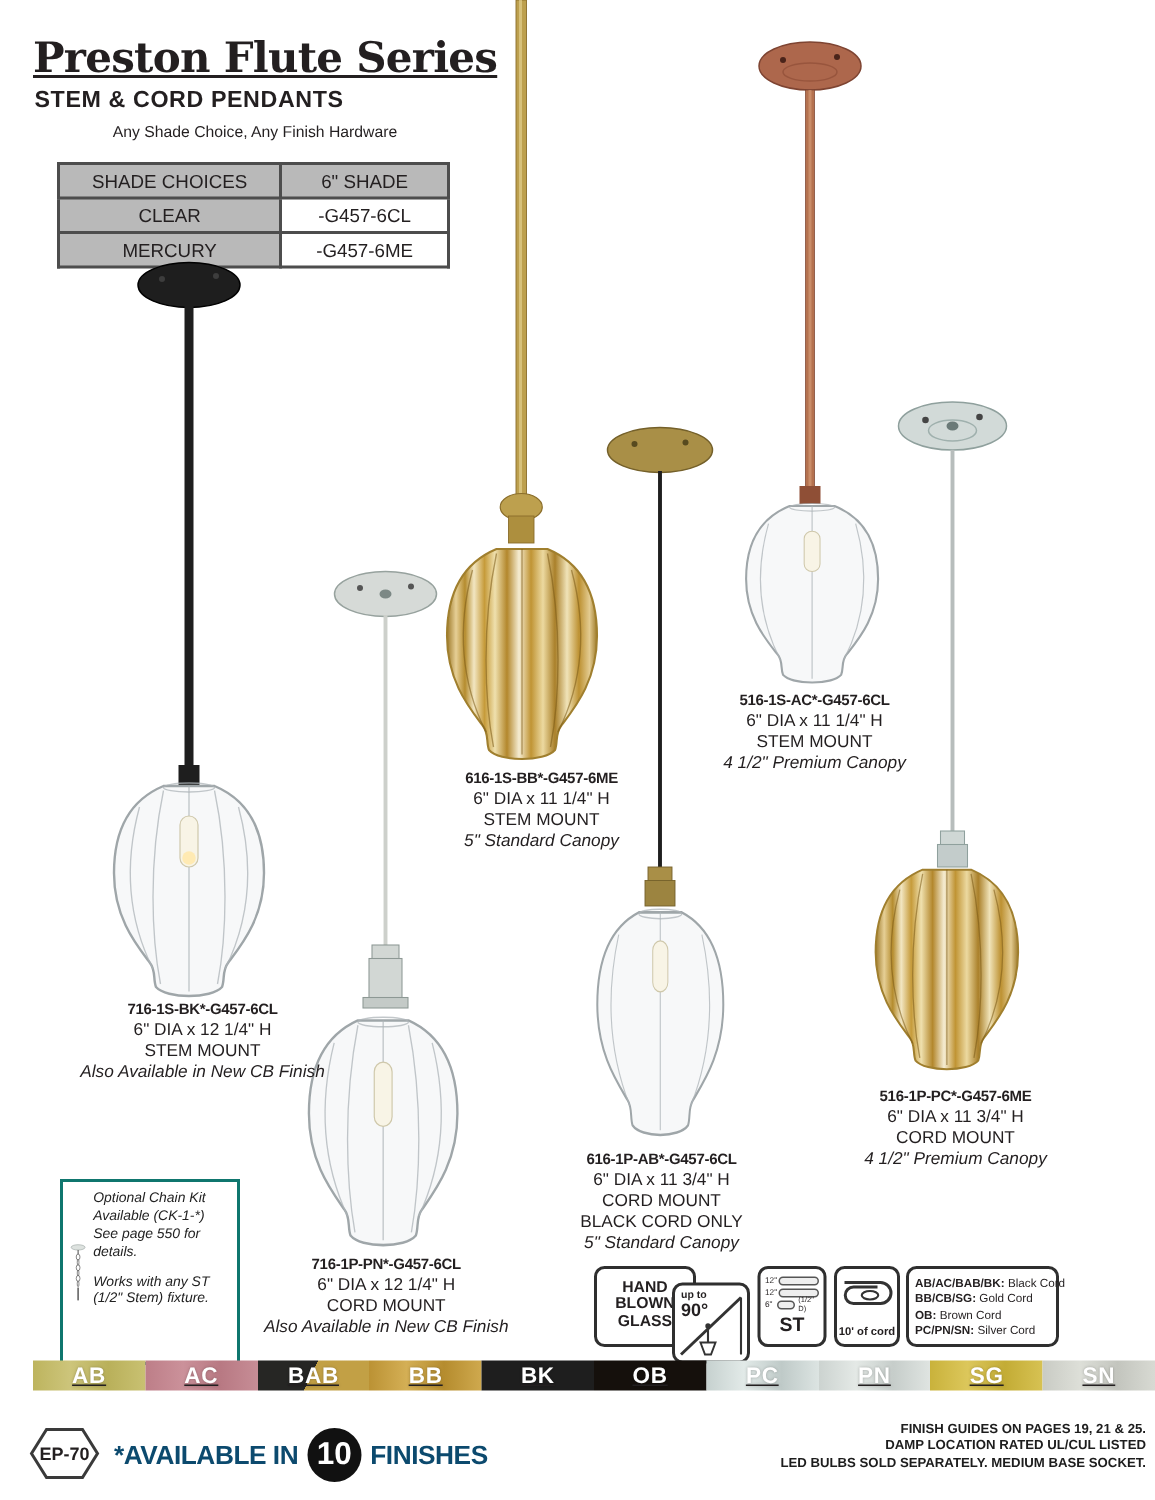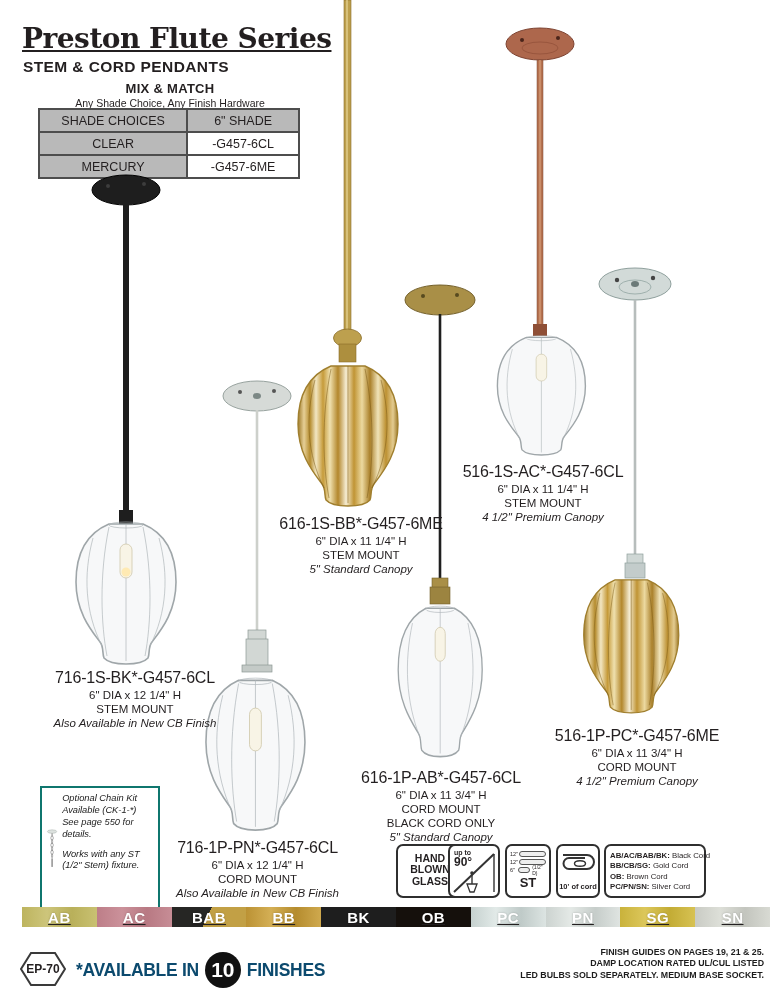--- a/index.html
+++ b/index.html
@@ -13,42 +13,42 @@
   .mixmatch{left:30px;top:82px;width:280px;text-align:center;line-height:1.15;}
   .mixmatch .mm1{font-size:13px;font-weight:bold;letter-spacing:0.3px;}
   .mixmatch .mm2{font-size:10.5px;}
   table.shades{left:38px;top:108px;position:absolute;border-collapse:collapse;width:262px;}
   table.shades td{border:2px solid #4d4d4d;text-align:center;font-size:12.5px;padding:2px 4px;height:17px;}
   td.grey{background:#b9b9b9;}
   td.white{background:#ffffff;}
 
   
   .plabel{position:absolute;width:230px;text-align:center;z-index:5;line-height:1.22;}
-  .plabel .sku{font-weight:normal;font-size:16px;letter-spacing:-0.2px;text-align:center;}
+  .plabel .sku{font-weight:bold;font-size:10px;letter-spacing:-0.2px;text-align:center;}
   .plabel .dim,.plabel .mount,.plabel .extra{font-size:11.5px;}
   .plabel .note{font-size:11.5px;font-style:italic;}
 
   svg.pendant{position:absolute;z-index:1;pointer-events:none;}
   .shade-clear{fill:rgba(225,231,234,0.28);stroke:#9fa6a9;stroke-width:1.6;}
   .shade-gold{fill:url(#goldflute);stroke:#a07f2e;stroke-width:1.4;}
   .flute{fill:none;stroke:#adb4b8;stroke-width:0.9;opacity:0.75;}
   .flute-g{fill:none;stroke:rgba(122,90,22,0.55);stroke-width:0.9;}
   .bulb{fill:#f8f4e6;stroke:#cfc8ab;stroke-width:0.8;}
 
   
   .chainbox{left:40px;top:786px;width:120px;height:124px;border:2px solid #0f766e;background:#fff;
             display:flex;gap:4px;padding:5px 4px;box-sizing:border-box;z-index:4;}
   .chaintext{font-size:9.3px;font-style:italic;line-height:1.28;color:#222;}
   .chaintext p{margin:0 0 8px 0;}
 
   
   .ibox{position:absolute;top:844px;height:54px;border:2px solid #2f2f2f;border-radius:7px;background:#fff;
         box-sizing:border-box;z-index:4;}
   .ibox-hand{left:396px;width:68px;text-align:center;font-weight:bold;font-size:10.5px;line-height:1.08;padding-top:7px;}
-  .ibox-sloped{left:448px;width:52px;}
+  .ibox-sloped{left:448px;width:52px;margin-top:11px;}
   .sloped-txt{position:absolute;left:4px;top:3px;line-height:1;}
   .sloped-up{font-size:7px;font-weight:bold;}
   .sloped-deg{font-size:12px;font-weight:bold;}
   .ibox-stem{left:505px;width:46px;padding:4px 3px;}
   .stemrow{display:flex;align-items:center;gap:2px;height:8px;}
   .stemlbl{font-size:5.5px;width:7px;}
   .stembar{height:4px;border:1px solid #555;border-radius:3px;background:#eee;}
   .stemdia{font-size:5px;}
   .stemcode{text-align:center;font-weight:bold;font-size:13px;margin-top:1px;}
   .ibox-cord{left:556px;width:44px;text-align:center;padding-top:4px;}
@@ -96,21 +96,20 @@
           <stop offset="95%" stop-color="#e3cb90"></stop>
         <stop offset="100%" stop-color="#9e7a2a"></stop>
       </linearGradient>
     </defs>
   </svg>
 
   
   <div class="abs title">Preston Flute Series</div>
   <div class="abs subtitle">STEM &amp; CORD PENDANTS</div>
   <div class="abs mixmatch">
-    <div class="mm1">MIX &amp; MATCH</div>
     <div class="mm2">Any Shade Choice, Any Finish Hardware</div>
   </div>
   <table class="shades">
     <tbody>
         <tr>
       <td class="grey" style="width:57%;">SHADE CHOICES</td>
       <td class="grey">6" SHADE</td>
     </tr>
     <tr>
       <td class="grey">CLEAR</td>

